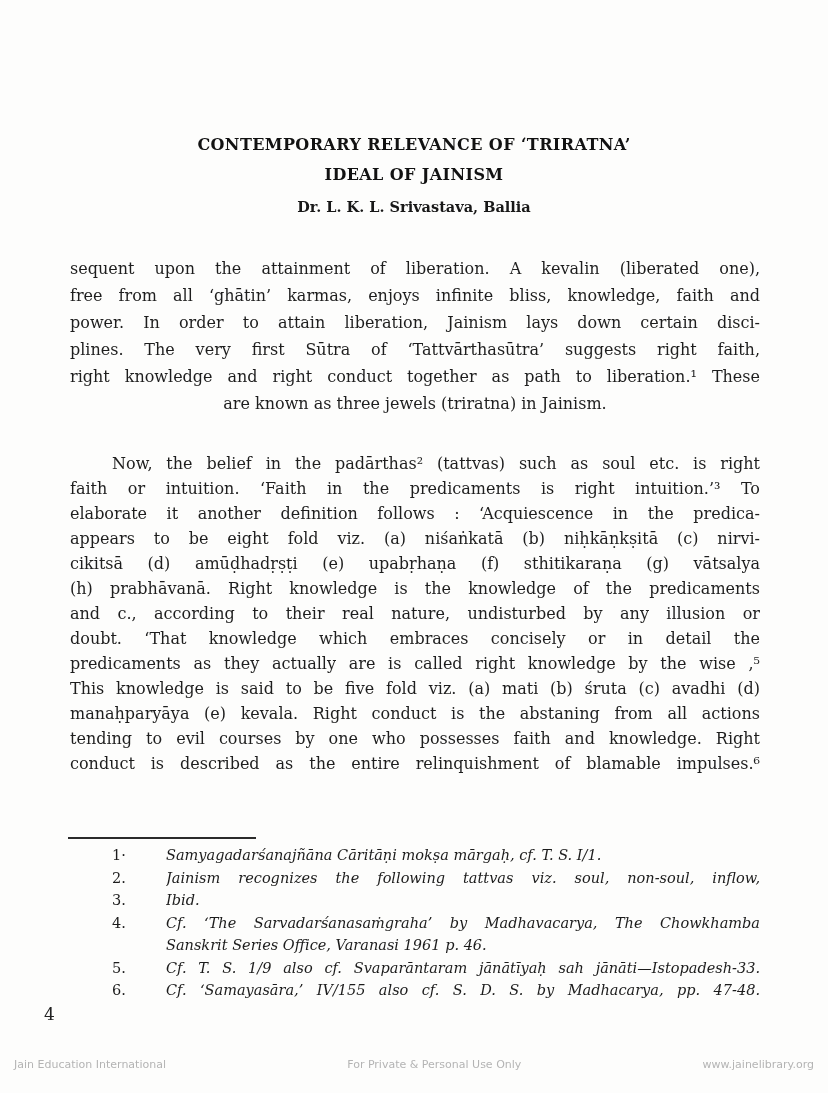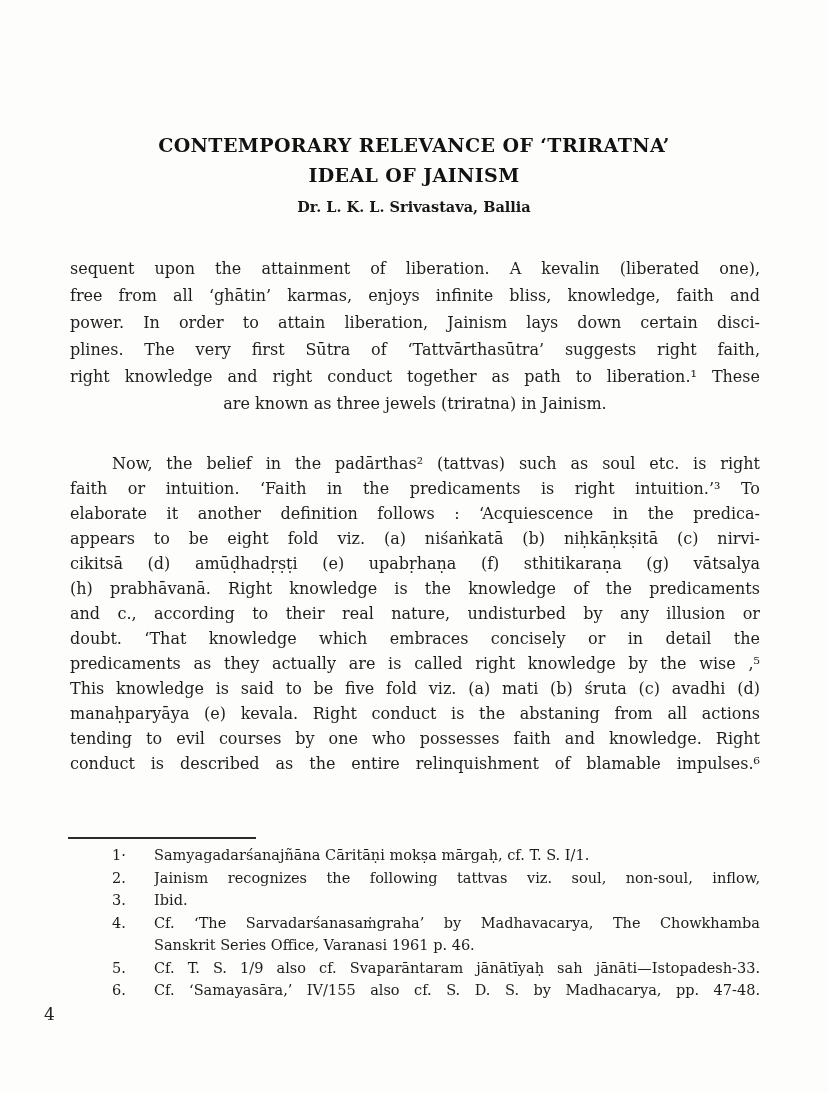--- a/index.html
+++ b/index.html
@@ -16,21 +16,21 @@
   
   .title-block {
     position: absolute;
     top: 130px; left: 0; right: 0;
     text-align: center;
     font-weight: bold;
     color: #121212;
   }
   .title-line {
     display: block;
-    font-size: 19px;
+    font-size: 16px;
     line-height: 30px;
     letter-spacing: 0.4px;
   }
   .author-line {
     position: absolute;
     top: 198px; left: 0; right: 0;
     text-align: center;
     font-weight: bold;
     font-size: 14.5px;
     color: #181818;
@@ -63,21 +63,21 @@
   }
   .footnotes {
     position: absolute;
     top: 844px; left: 112px;
     width: 648px;
     font-size: 14.5px;
     color: #1c1c1c;
   }
   .fn { display: flex; }
   .fn-num { width: 26px; flex: none; line-height: 22.5px; }
-  .fn-text { flex: 1; margin-left: 16px; }
+  .fn-text { flex: 1; margin-left: 28px; font-style: italic; }
   .fn-line { line-height: 22.5px; overflow: hidden; text-align: left; }
   .fn-line.jl { text-align: justify; text-align-last: justify; }
 
   .page-number {
     position: absolute;
     top: 1004px; left: 44px;
     font-size: 17px;
     color: #222222;
   }
 
@@ -167,14 +167,19 @@
     <div class="fn">
       <span class="fn-num">6.</span>
       <div class="fn-text">
         <div class="fn-line jl">Cf. ‘Samayasāra,’ IV/155 also cf. S. D. S. by Madhacarya, pp. 47-48.</div>
       </div>
     </div>
   </div>
 
   <div class="page-number">4</div>
 
+  <div class="scan-footer">
+    <span>Jain Education International</span>
+    <span>For Private &amp; Personal Use Only</span>
+    <span>www.jainelibrary.org</span>
+  </div>
 
 </div>
 
 </body></html>

